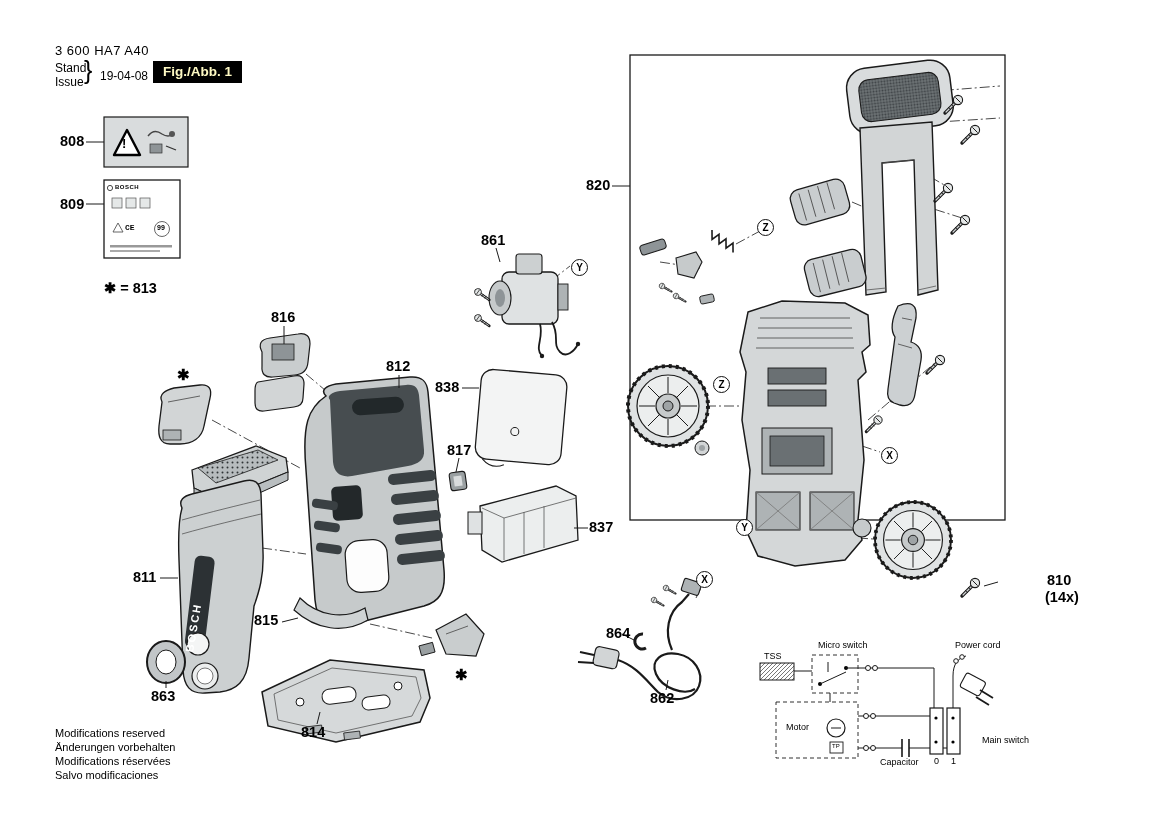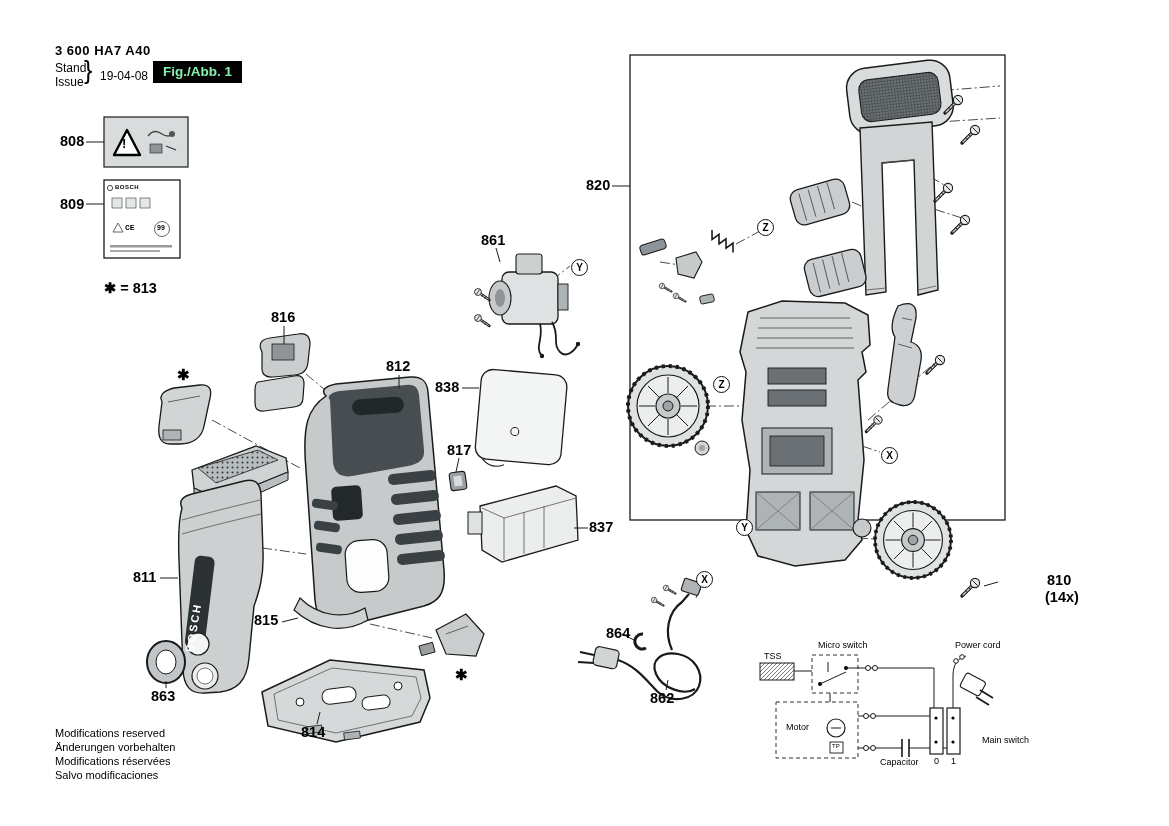--- a/index.html
+++ b/index.html
@@ -2,21 +2,21 @@
 <html><head>
 <meta charset="utf-8">
 <style>
   html,body{margin:0;padding:0;background:#fff;}
   #stage{position:relative;width:1169px;height:826px;background:#fff;
          font-family:"Liberation Sans",sans-serif;overflow:hidden;color:#000;}
   #stage svg.art{position:absolute;left:0;top:0;}
   .hdr{position:absolute;font-size:12px;white-space:nowrap;}
   .docnum{font-size:13px;letter-spacing:.5px;}
   .brace{font-size:25px;font-weight:400;}
-  .figbadge{position:absolute;background:#000;color:#86efac;font-weight:bold;
+  .figbadge{position:absolute;background:#000;color:#fef9c3;font-weight:bold;
             font-size:13.5px;padding:3px 10px 4px;}
   .plabel{position:absolute;font-weight:bold;font-size:14.5px;white-space:nowrap;}
   .star{position:absolute;font-weight:bold;font-size:15px;}
   .connector{position:absolute;width:17px;height:17px;border:1.4px solid #111;
              border-radius:50%;font-size:10px;font-weight:bold;line-height:15px;
              text-align:center;background:#fff;box-sizing:border-box;}
   .clabel{position:absolute;font-size:9px;white-space:nowrap;}
   .foot{position:absolute;font-size:11px;white-space:nowrap;}
   .tiny{position:absolute;white-space:nowrap;}
   .boschvert{position:absolute;left:189px;top:646px;color:#fff;font-weight:bold;
@@ -343,21 +343,21 @@
     <path d="M902,739 V757 M909,739 V757" stroke-width="1.6"></path>
     <rect x="930" y="708" width="13" height="46" fill="#fff" stroke-width="1.2"></rect>
     <rect x="947" y="708" width="13" height="46" fill="#fff" stroke-width="1.2"></rect>
     <circle cx="936" cy="718" r="1.6" fill="#000" stroke="none"></circle>
     <circle cx="936" cy="742" r="1.6" fill="#000" stroke="none"></circle>
     <circle cx="953" cy="718" r="1.6" fill="#000" stroke="none"></circle>
     <circle cx="953" cy="742" r="1.6" fill="#000" stroke="none"></circle>
   </g>
 </svg>
 
-<div class="hdr docnum" style="left:55px;top:43px;font-weight:bold;">3 600 HA7 A40</div>
+<div class="hdr docnum" style="left:55px;top:43px;">3 600 HA7 A40</div>
 <div class="hdr" style="left:55px;top:61px;">Stand</div>
 <div class="hdr" style="left:55px;top:75px;">Issue</div>
 <div class="hdr brace" style="left:84px;top:56px;">}</div>
 <div class="hdr" style="left:100px;top:69px;">19-04-08</div>
 <div class="figbadge" style="left:153px;top:61px;">Fig./Abb. 1</div>
 
 <div class="plabel" style="left:60px;top:133px;">808</div>
 <div class="plabel" style="left:60px;top:196px;">809</div>
 <div class="plabel" style="left:104px;top:280px;">✱ = 813</div>
 <div class="plabel" style="left:271px;top:309px;">816</div>

